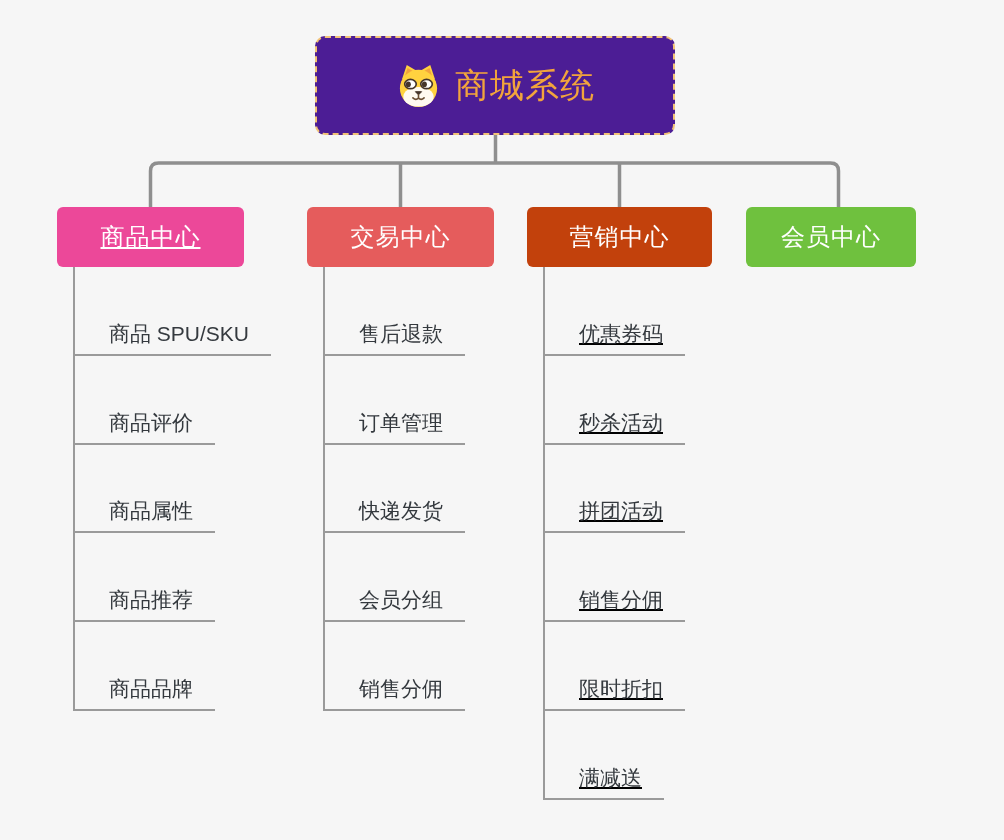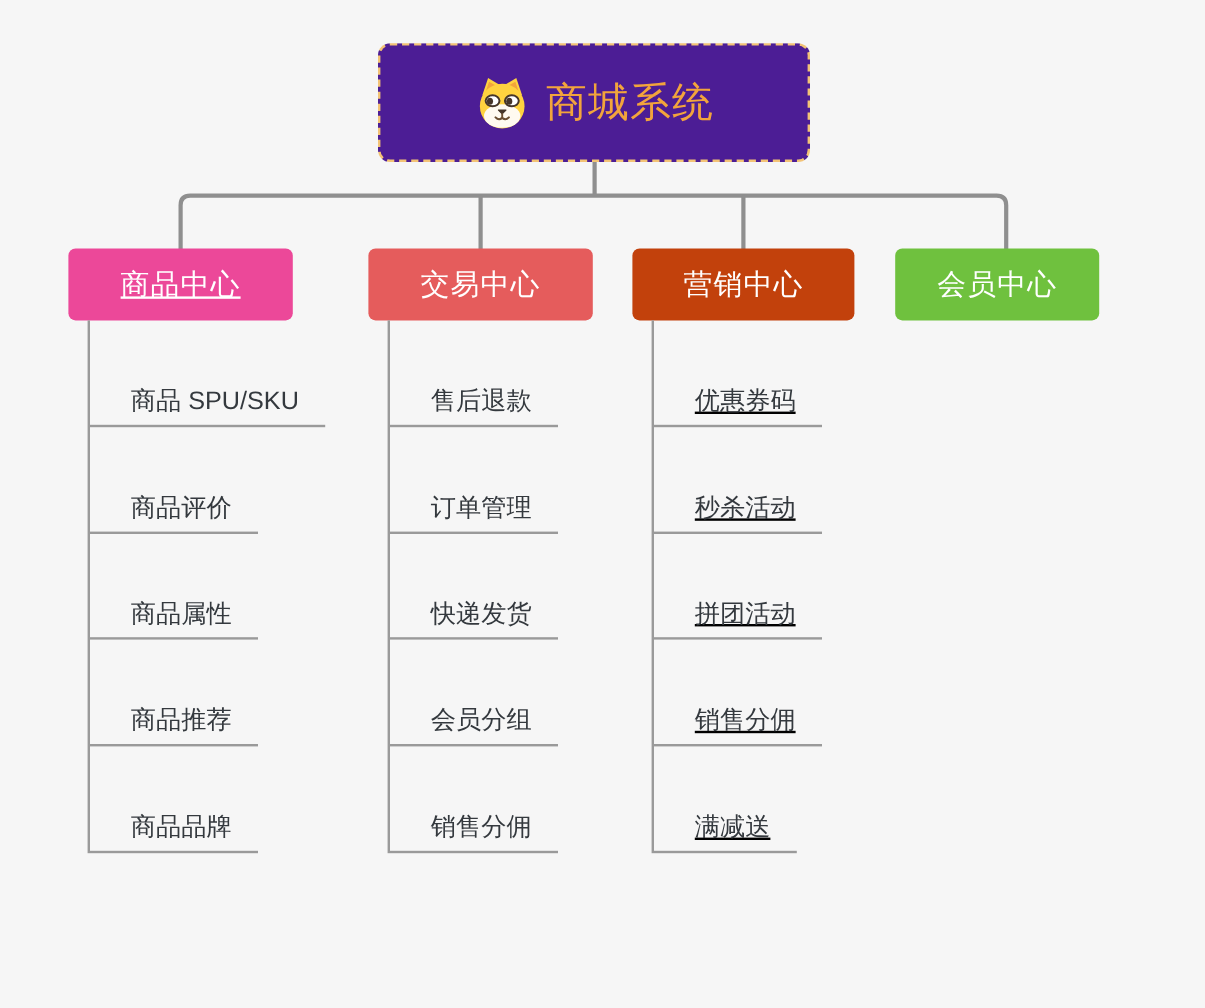--- a/index.html
+++ b/index.html
@@ -155,18 +155,21 @@
     <div class="leaf">
         <span class="leaf-label">秒杀活动</span>
       </div>
     <div class="leaf">
         <span class="leaf-label">拼团活动</span>
       </div>
     <div class="leaf">
         <span class="leaf-label">销售分佣</span>
       </div>
     <div class="leaf">
+        <span class="leaf-label">限时折扣</span>
+      </div>
+    <div class="leaf">
         <span class="leaf-label">满减送</span>
       </div>
   </div>
 
 
 </div>
 
 </body></html>

